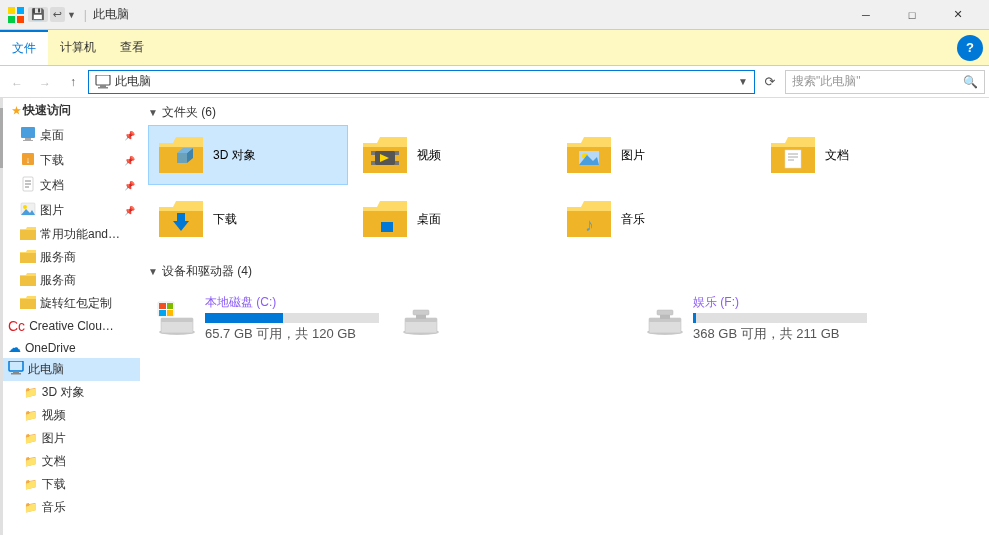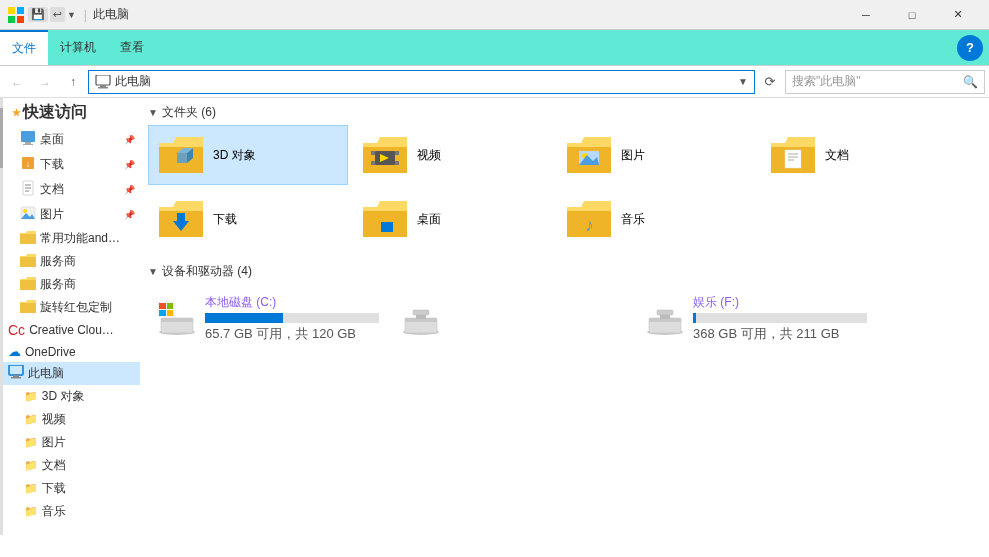--- a/index.html
+++ b/index.html
@@ -3,21 +3,21 @@
   <meta charset="utf-8">
   <style>
     * { margin: 0; padding: 0; box-sizing: border-box; }
     body { font-family: 'Segoe UI', sans-serif; font-size: 12px; background: #fff; width: 989px; height: 557px; overflow: hidden; user-select: none; }
 
     
     .title-bar { height: 30px; background: #f0f0f0; display: flex; align-items: center; padding: 0 8px; border-bottom: 1px solid #ccc; }
     .title-bar-btn { width: 46px; height: 30px; display: flex; align-items: center; justify-content: center; cursor: pointer; font-size: 11px; color: #333; }
 
     
-    .ribbon { height: 36px; background: #5eead4; border-bottom: 1px solid #ccc; display: flex; align-items: stretch; }
+    .ribbon { height: 36px; background: #fef9c3; border-bottom: 1px solid #ccc; display: flex; align-items: stretch; }
     .ribbon-tab { padding: 0 12px; display: flex; align-items: center; font-size: 12px; cursor: pointer; color: #333; }
     .ribbon-tab.active { background: #fff; border-top: 2px solid #0078d7; color: #0078d7; }
 
     
     .nav-bar { height: 32px; background: #fff; display: flex; align-items: center; padding: 0 4px; border-bottom: 1px solid #ddd; gap: 2px; }
     .nav-btn { width: 26px; height: 26px; display: flex; align-items: center; justify-content: center; cursor: pointer; color: #555; font-size: 12px; border-radius: 2px; }
     .nav-btn.disabled { color: #bbb; cursor: default; }
     .address-bar { flex: 1; height: 24px; border: 1px solid #0078d7; display: flex; align-items: center; padding: 0 6px; font-size: 12px; color: #333; background: #fff; }
     .search-bar { width: 200px; height: 24px; border: 1px solid #ccc; display: flex; align-items: center; padding: 0 6px; font-size: 12px; color: #999; background: #fff; }
 
@@ -122,21 +122,21 @@
 
   <div class="sidebar-outer">
     <div class="sidebar-inner">
 
       <div style="position:absolute;left:0;top:0;width:3px;height:100%;background:#e0e0e0;z-index:10;">
         <div style="width:3px;height:60px;background:#aaa;margin-top:10px;"></div>
       </div>
 
       <div class="sidebar-quick-access" style="padding-left:12px;">
         <span style="font-size:10px;margin-right:2px;color:#f5a623;">★</span>
-        <span style="font-size:16px;font-weight:600;">快速访问</span>
+        <span style="font-size:12px;font-weight:600;">快速访问</span>
       </div>
 
       <div class="sidebar-item" style="padding-left:20px;">
         <span style="margin-right:4px;">
           <svg width="16" height="16" viewBox="0 0 16 16">
               <rect x="1" y="1" width="14" height="11" rx="1" fill="#4a9ede"></rect>
               <rect x="5" y="12" width="6" height="2" fill="#aaa"></rect>
               <rect x="3" y="14" width="10" height="1" fill="#aaa"></rect>
             </svg>
         </span>

